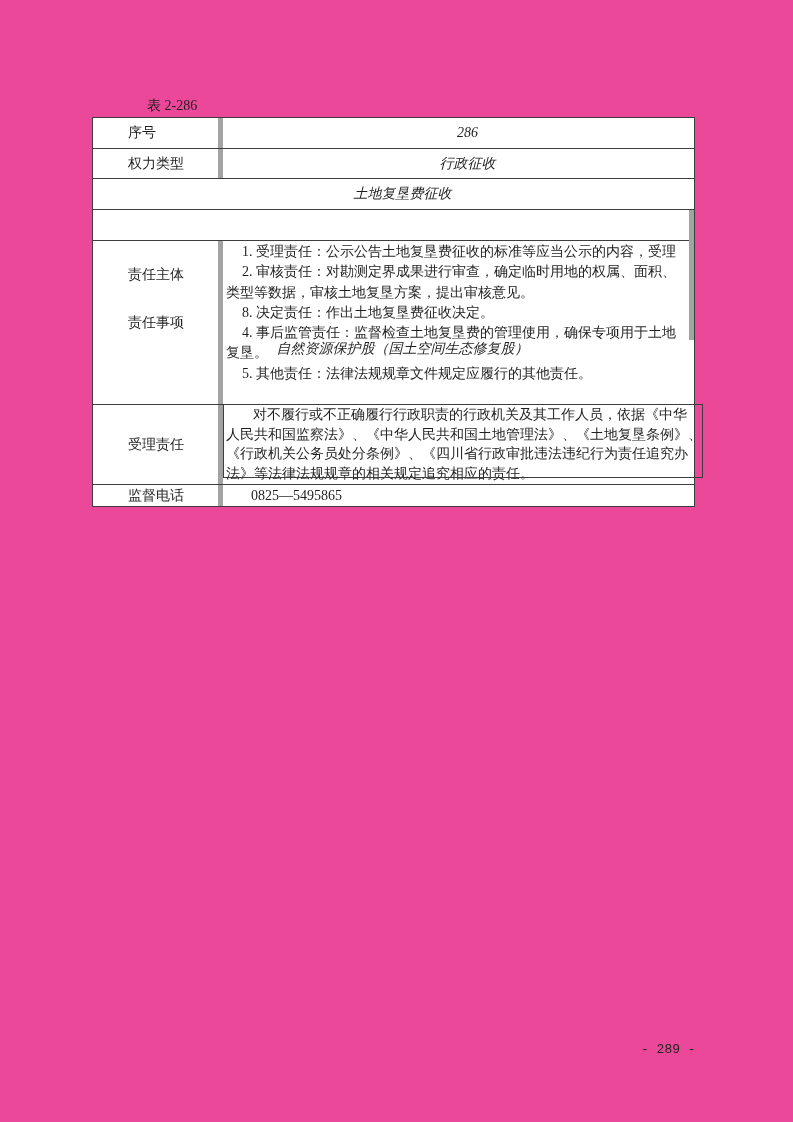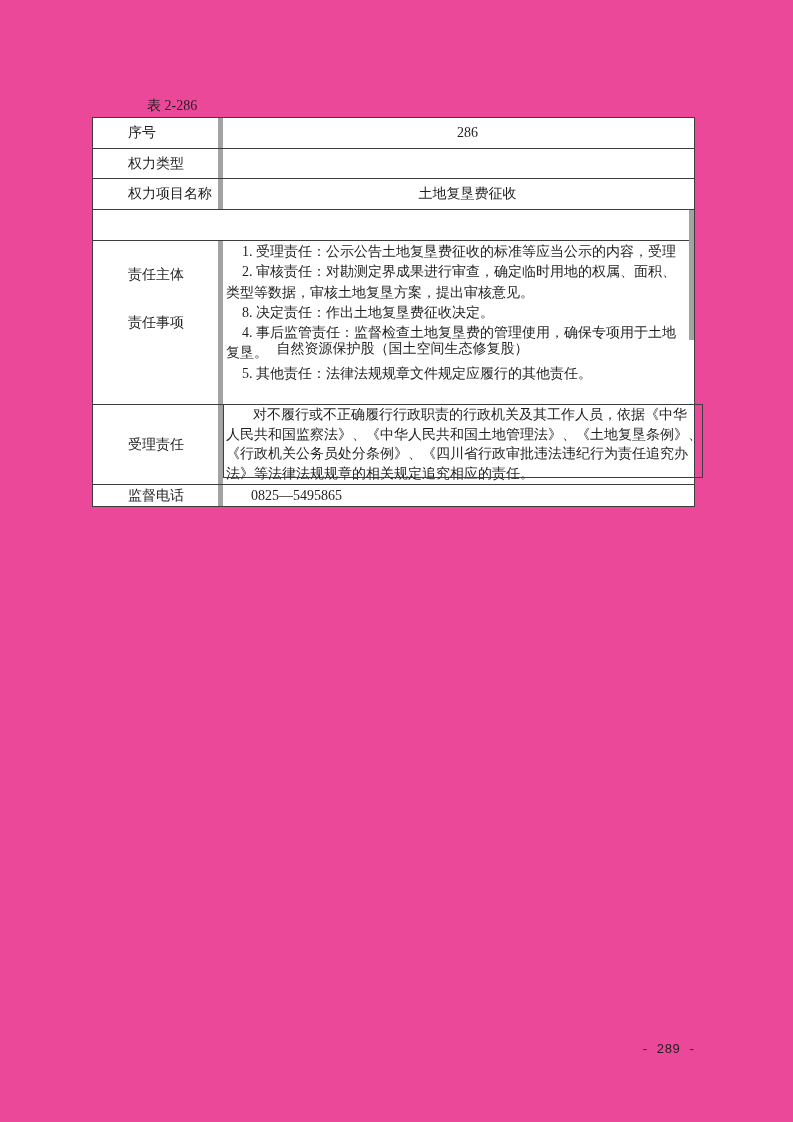--- a/index.html
+++ b/index.html
@@ -41,20 +41,21 @@
     white-space:nowrap;
   }
   .val{
     flex:1 1 auto;min-width:0;
     font-size:14px;
     display:flex;align-items:center;
   }
   .val.center{
     justify-content:center;
     padding-left:18px;
+    font-style:italic;
   }
   .val.text{
     display:block;
     padding:1px 4px 0 3px;
     overflow:visible;
   }
   .zeren{line-height:20.3px;padding-top:1px;}
   .zhuize{line-height:19.5px;padding-top:2px;font-family:Liberation Mono, monospace;}
   .line{white-space:nowrap;}
   .zeren .ind{text-indent:16px;}
@@ -85,24 +86,24 @@
 
   <div class="tbl">
 
     <div class="row r1">
       <div class="lbl">序号</div>
       <div class="val center">286</div>
     </div>
 
     <div class="row r2">
       <div class="lbl">权力类型</div>
+      <div class="val center">行政征收</div>
     </div>
 
     <div class="row r3">
-      <div class="lbl">权力项目名称</div>
       <div class="val center">土地复垦费征收</div>
     </div>
 
     <div class="row r4">
       <div class="lbl">责任主体</div>
       <div class="val center">自然资源保护股（国土空间生态修复股）</div>
     </div>
 
     <div class="row r5">
       <div class="lbl">责任事项</div>

